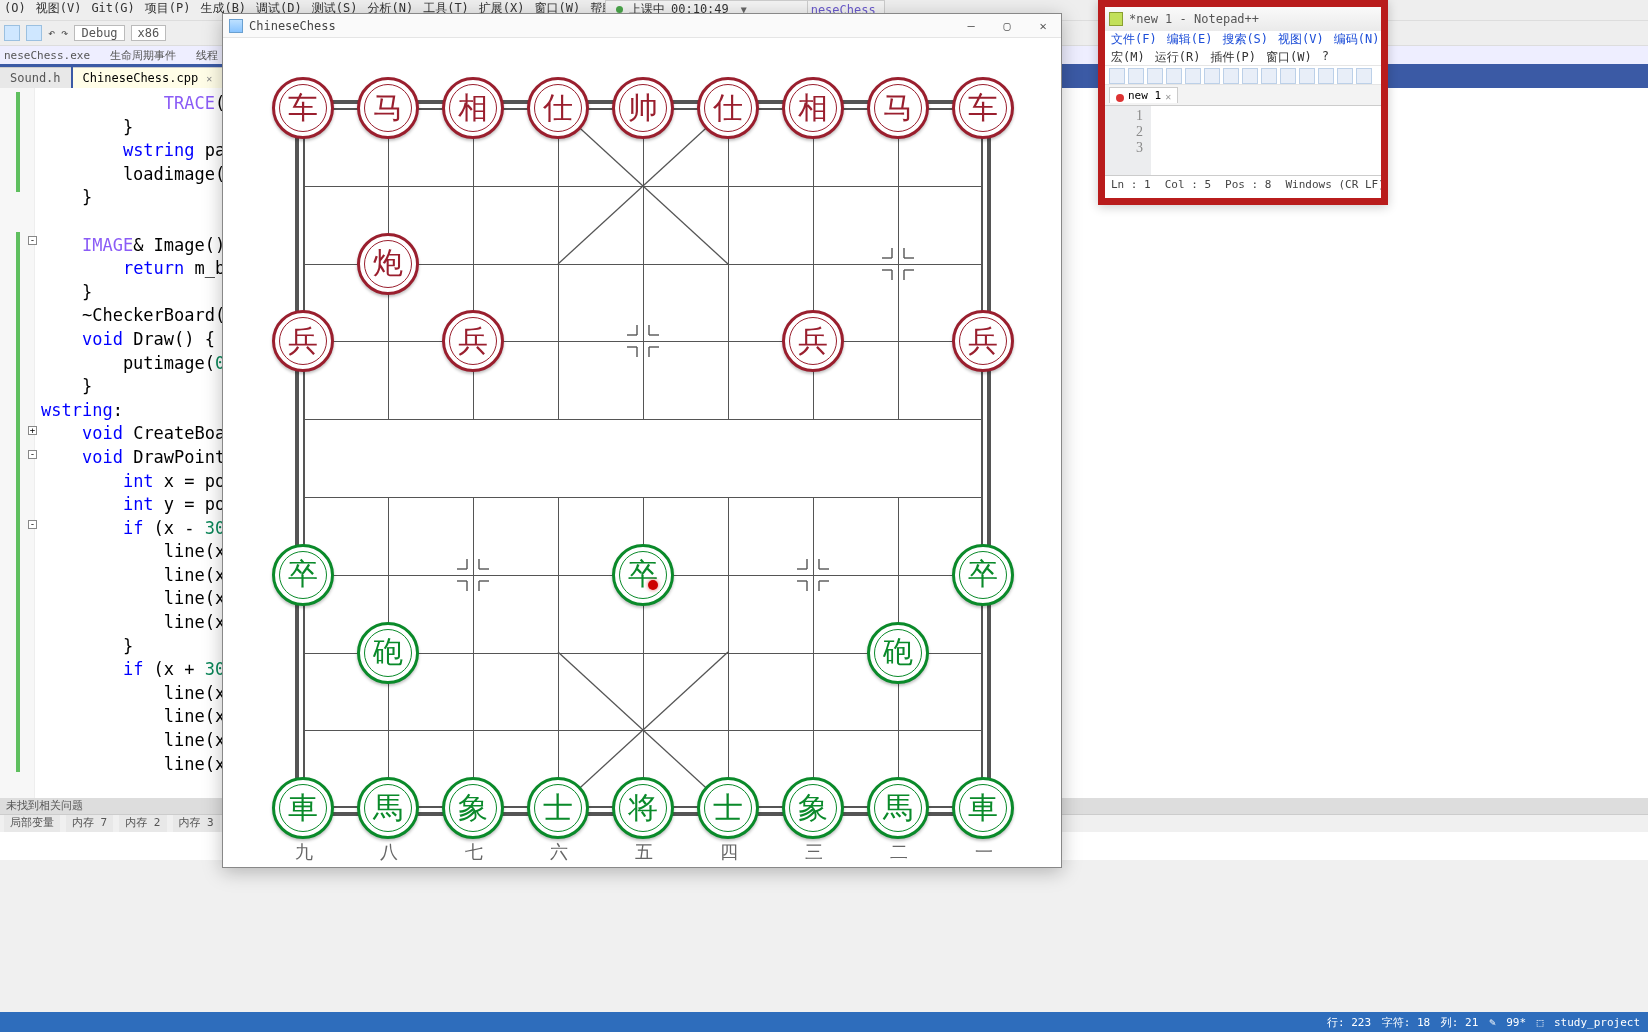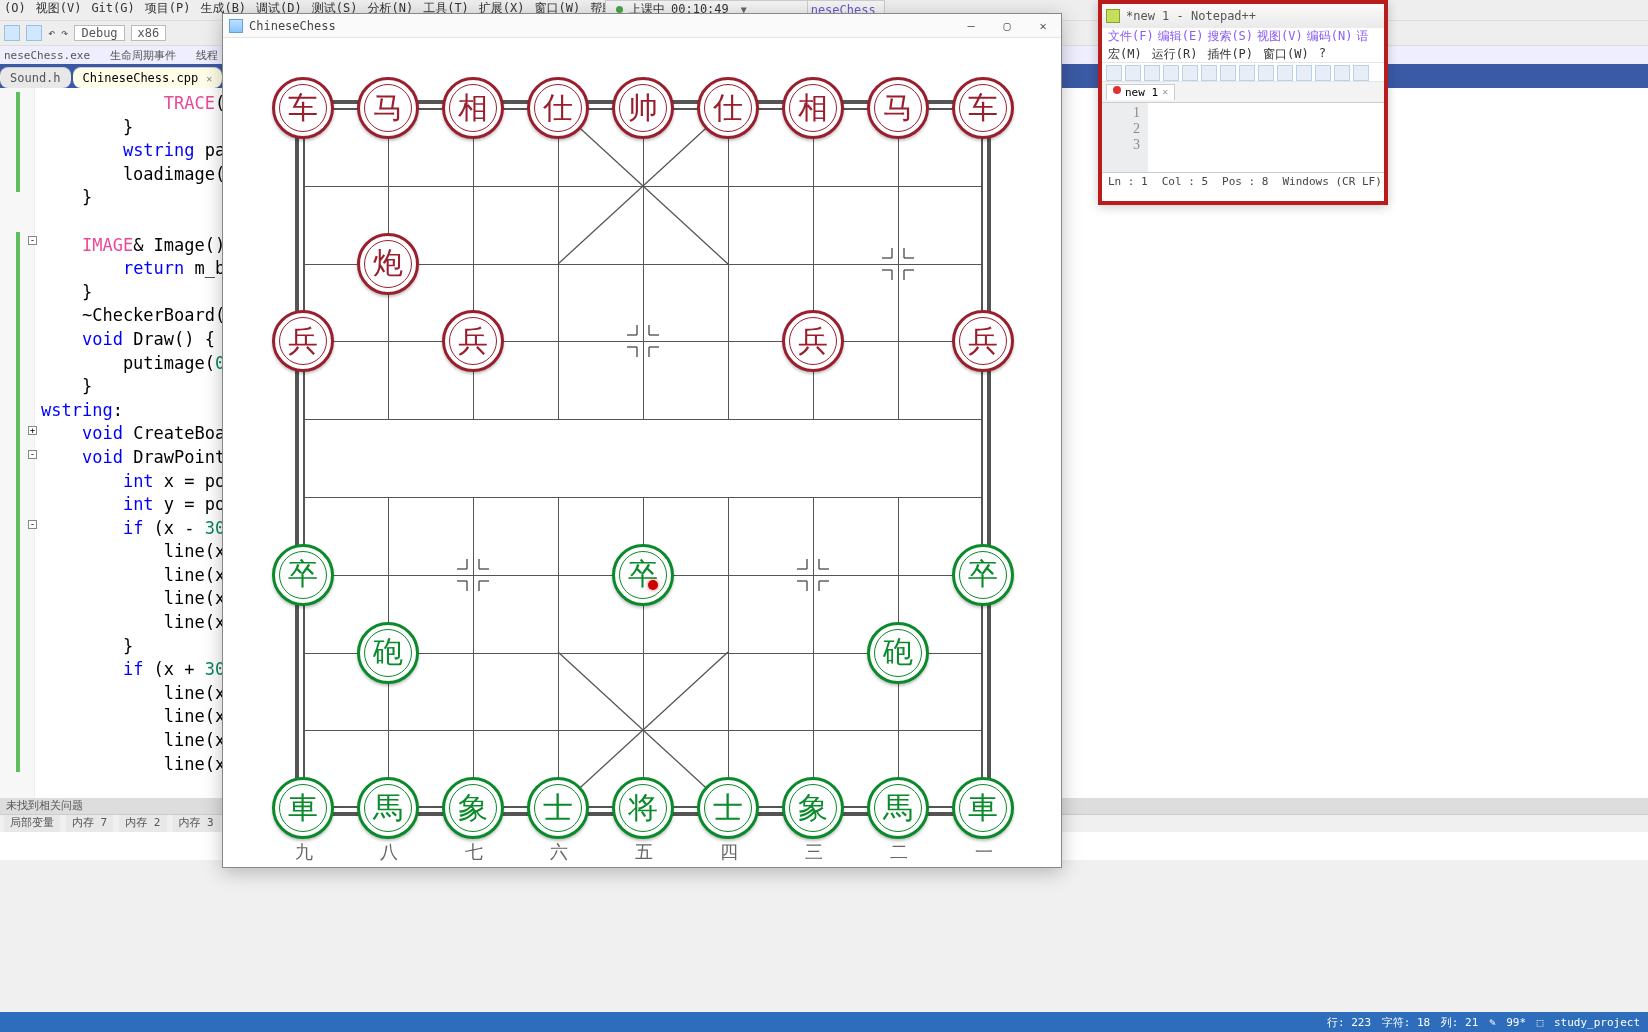--- a/index.html
+++ b/index.html
@@ -7,29 +7,29 @@
   
   
   .vs{position:absolute;left:0;top:0;width:1648px;height:860px;background:#fff;}
   .vs-menu{height:20px;background:#eee;font-size:12px;color:#333;padding-left:4px;white-space:nowrap;}
   .vs-menu span{margin-right:10px;}
   .vs-tool{height:26px;background:#eee;display:flex;align-items:center;gap:6px;padding-left:4px;font-size:12px;color:#555;border-top:1px solid #ddd;border-bottom:1px solid #ddd;}
   .vs-tool .iconbtn{width:16px;height:16px;background:#cfe7ff;border:1px solid #9bc0e0;}
   .vs-combo{border:1px solid #bbb;padding:0 6px;background:#fff;}
   .vs-sub{height:18px;background:#eef;font-size:11px;color:#555;padding-left:4px;display:flex;gap:20px;align-items:center;}
   .vs-tabs{height:24px;background:#3b5aa5;display:flex;align-items:flex-end;font-size:12px;}
-  .vs-tab{background:#e8e8e8;padding:3px 10px;margin-right:2px;color:#555;position:relative;border-top:1px solid #ccc;border-radius:8px;}
+  .vs-tab{background:#e8e8e8;padding:3px 10px;margin-right:2px;color:#555;position:relative;border-top:1px solid #ccc;}
   .vs-tab.active{background:#fffde7;color:#000;}
   .vs-tab .x{margin-left:8px;color:#888;font-size:10px;}
   .vs-editor{display:flex;height:710px;background:#fff;}
   .vs-gutter{width:35px;background:#f7f7f7;border-right:1px solid #eee;position:relative;}
   .fold{position:absolute;left:28px;width:9px;height:9px;border:1px solid #888;font-size:9px;line-height:7px;text-align:center;background:#fff;}
   .greenbar{position:absolute;left:16px;width:4px;background:#5fbf5f;}
   .vs-code{flex:1;padding:4px 0 0 6px;font-family:Consolas,monospace;font-size:17px;line-height:23.6px;white-space:pre;overflow:hidden;color:#000;}
-  .kw{color:#0000ff;}.typ{color:#ec4899;text-align:right;}.num{color:#098658;}
+  .kw{color:#0000ff;}.typ{color:#8b5cf6;text-align:right;}.num{color:#098658;}
   .vs-err{height:16px;background:#ddd;font-size:11px;padding-left:6px;color:#555;}
   .vs-bottabs{height:18px;background:#f0f0f0;border-top:1px solid #ccc;font-size:11px;display:flex;gap:6px;padding-left:4px;color:#555;}
   .vs-bottabs span{background:#e8e8e8;padding:0 6px;}
 
   
   .class-indicator{position:absolute;left:605px;top:0;height:18px;background:#f3f3f3;border:1px solid #ccc;font-size:12px;padding:0 60px 0 10px;display:flex;align-items:center;gap:6px;color:#333;}
   .class-indicator .dot{width:7px;height:7px;border-radius:50%;background:#4aa64a;}
   .class-indicator .chev{margin-left:6px;color:#666;font-size:10px;}
   .classname{position:absolute;left:780px;top:0;font-size:12px;padding:2px 8px;color:#6A5ACD;background:#f3f3f3;border:1px solid #ccc;}
 
@@ -58,29 +58,29 @@
   
   .pal line{stroke:#555;stroke-width:1.3;}
   
   .piece{position:absolute;width:62px;height:62px;border-radius:50%;display:flex;align-items:center;justify-content:center;font-size:30px;font-family:"KaiTi","STKaiti","SimSun";background:#fff;box-shadow:0 2px 3px rgba(0,0,0,.25);cursor:pointer;}
   .piece.red{color:#9a1f2e;border:3px solid #9a1f2e;}
   .piece.red::after{content:"";position:absolute;inset:4px;border:1.5px solid #9a1f2e;border-radius:50%;}
   .piece.blk{color:#0a8a2a;border:3px solid #0a8a2a;}
   .piece.blk::after{content:"";position:absolute;inset:4px;border:1.5px solid #0a8a2a;border-radius:50%;}
 
   
-  .npp{position:absolute;left:1098px;top:0;width:290px;height:205px;background:#fff;border:4px solid #b91c1c;box-shadow:0 2px 10px rgba(0,0,0,.2);}
+  .npp{position:absolute;left:1098px;top:0;width:290px;height:205px;background:#fff;border:7px solid #b91c1c;box-shadow:0 2px 10px rgba(0,0,0,.2);}
   .npp-title{height:24px;background:linear-gradient(#fafafa,#eaeaea);display:flex;align-items:center;font-size:12px;color:#555;padding-left:4px;}
   .npp-title .nppicon{width:14px;height:14px;background:#c2e05a;border:1px solid #8aa030;margin-right:6px;}
-  .npp-menu{height:18px;font-size:12px;color:#8b5cf6;display:flex;gap:4px;padding-left:6px;white-space:nowrap;overflow:hidden;}
+  .npp-menu{height:18px;font-size:12px;color:#1d4ed8;display:flex;gap:10px;padding-left:6px;white-space:nowrap;overflow:hidden;}
   .npp-menu2{height:16px;font-size:12px;color:#333;display:flex;gap:10px;padding-left:6px;}
   .npp-tool{height:20px;display:flex;gap:3px;padding:2px 4px;border-top:1px solid #e5e5e5;border-bottom:1px solid #e5e5e5;overflow:hidden;}
   .npp-tool i{width:16px;height:16px;background:#e8eef8;border:1px solid #bcd0e8;}
   .npp-tabs{height:20px;background:#f3f3f3;display:flex;align-items:center;font-size:11px;padding-left:4px;}
-  .npp-tab{background:#fff;border:1px solid #ccc;border-bottom:none;padding:1px 6px;display:flex;align-items:flex-start;gap:4px;}
+  .npp-tab{background:#fff;border:1px solid #ccc;border-bottom:none;padding:1px 6px;display:flex;align-items:flex-end;gap:4px;}
   .npp-tab .reddot{width:8px;height:8px;border-radius:50%;background:#d33;}
   .npp-tab .xx{color:#999;font-size:10px;}
   .npp-body{display:flex;height:70px;border-top:1px solid #ccc;}
   .npp-ln{width:46px;background:#ecedef;text-align:right;padding:2px 8px 0 0;font-size:14px;color:#8a8a8a;font-family:Consolas;}
   .npp-txt{flex:1;padding:2px 4px;font-size:17px;font-family:"SimSun";line-height:22px;white-space:nowrap;overflow:hidden;}
   .npp-status{height:18px;border-top:1px solid #ccc;font-size:11px;display:flex;gap:14px;padding-left:6px;align-items:center;color:#444;white-space:nowrap;overflow:hidden;}
   
   
   .cursor{position:absolute;width:10px;height:10px;border-radius:50%;background:#c00;left:648px;top:580px;box-shadow:0 0 4px rgba(200,0,0,.6);pointer-events:none;}
 </style>

